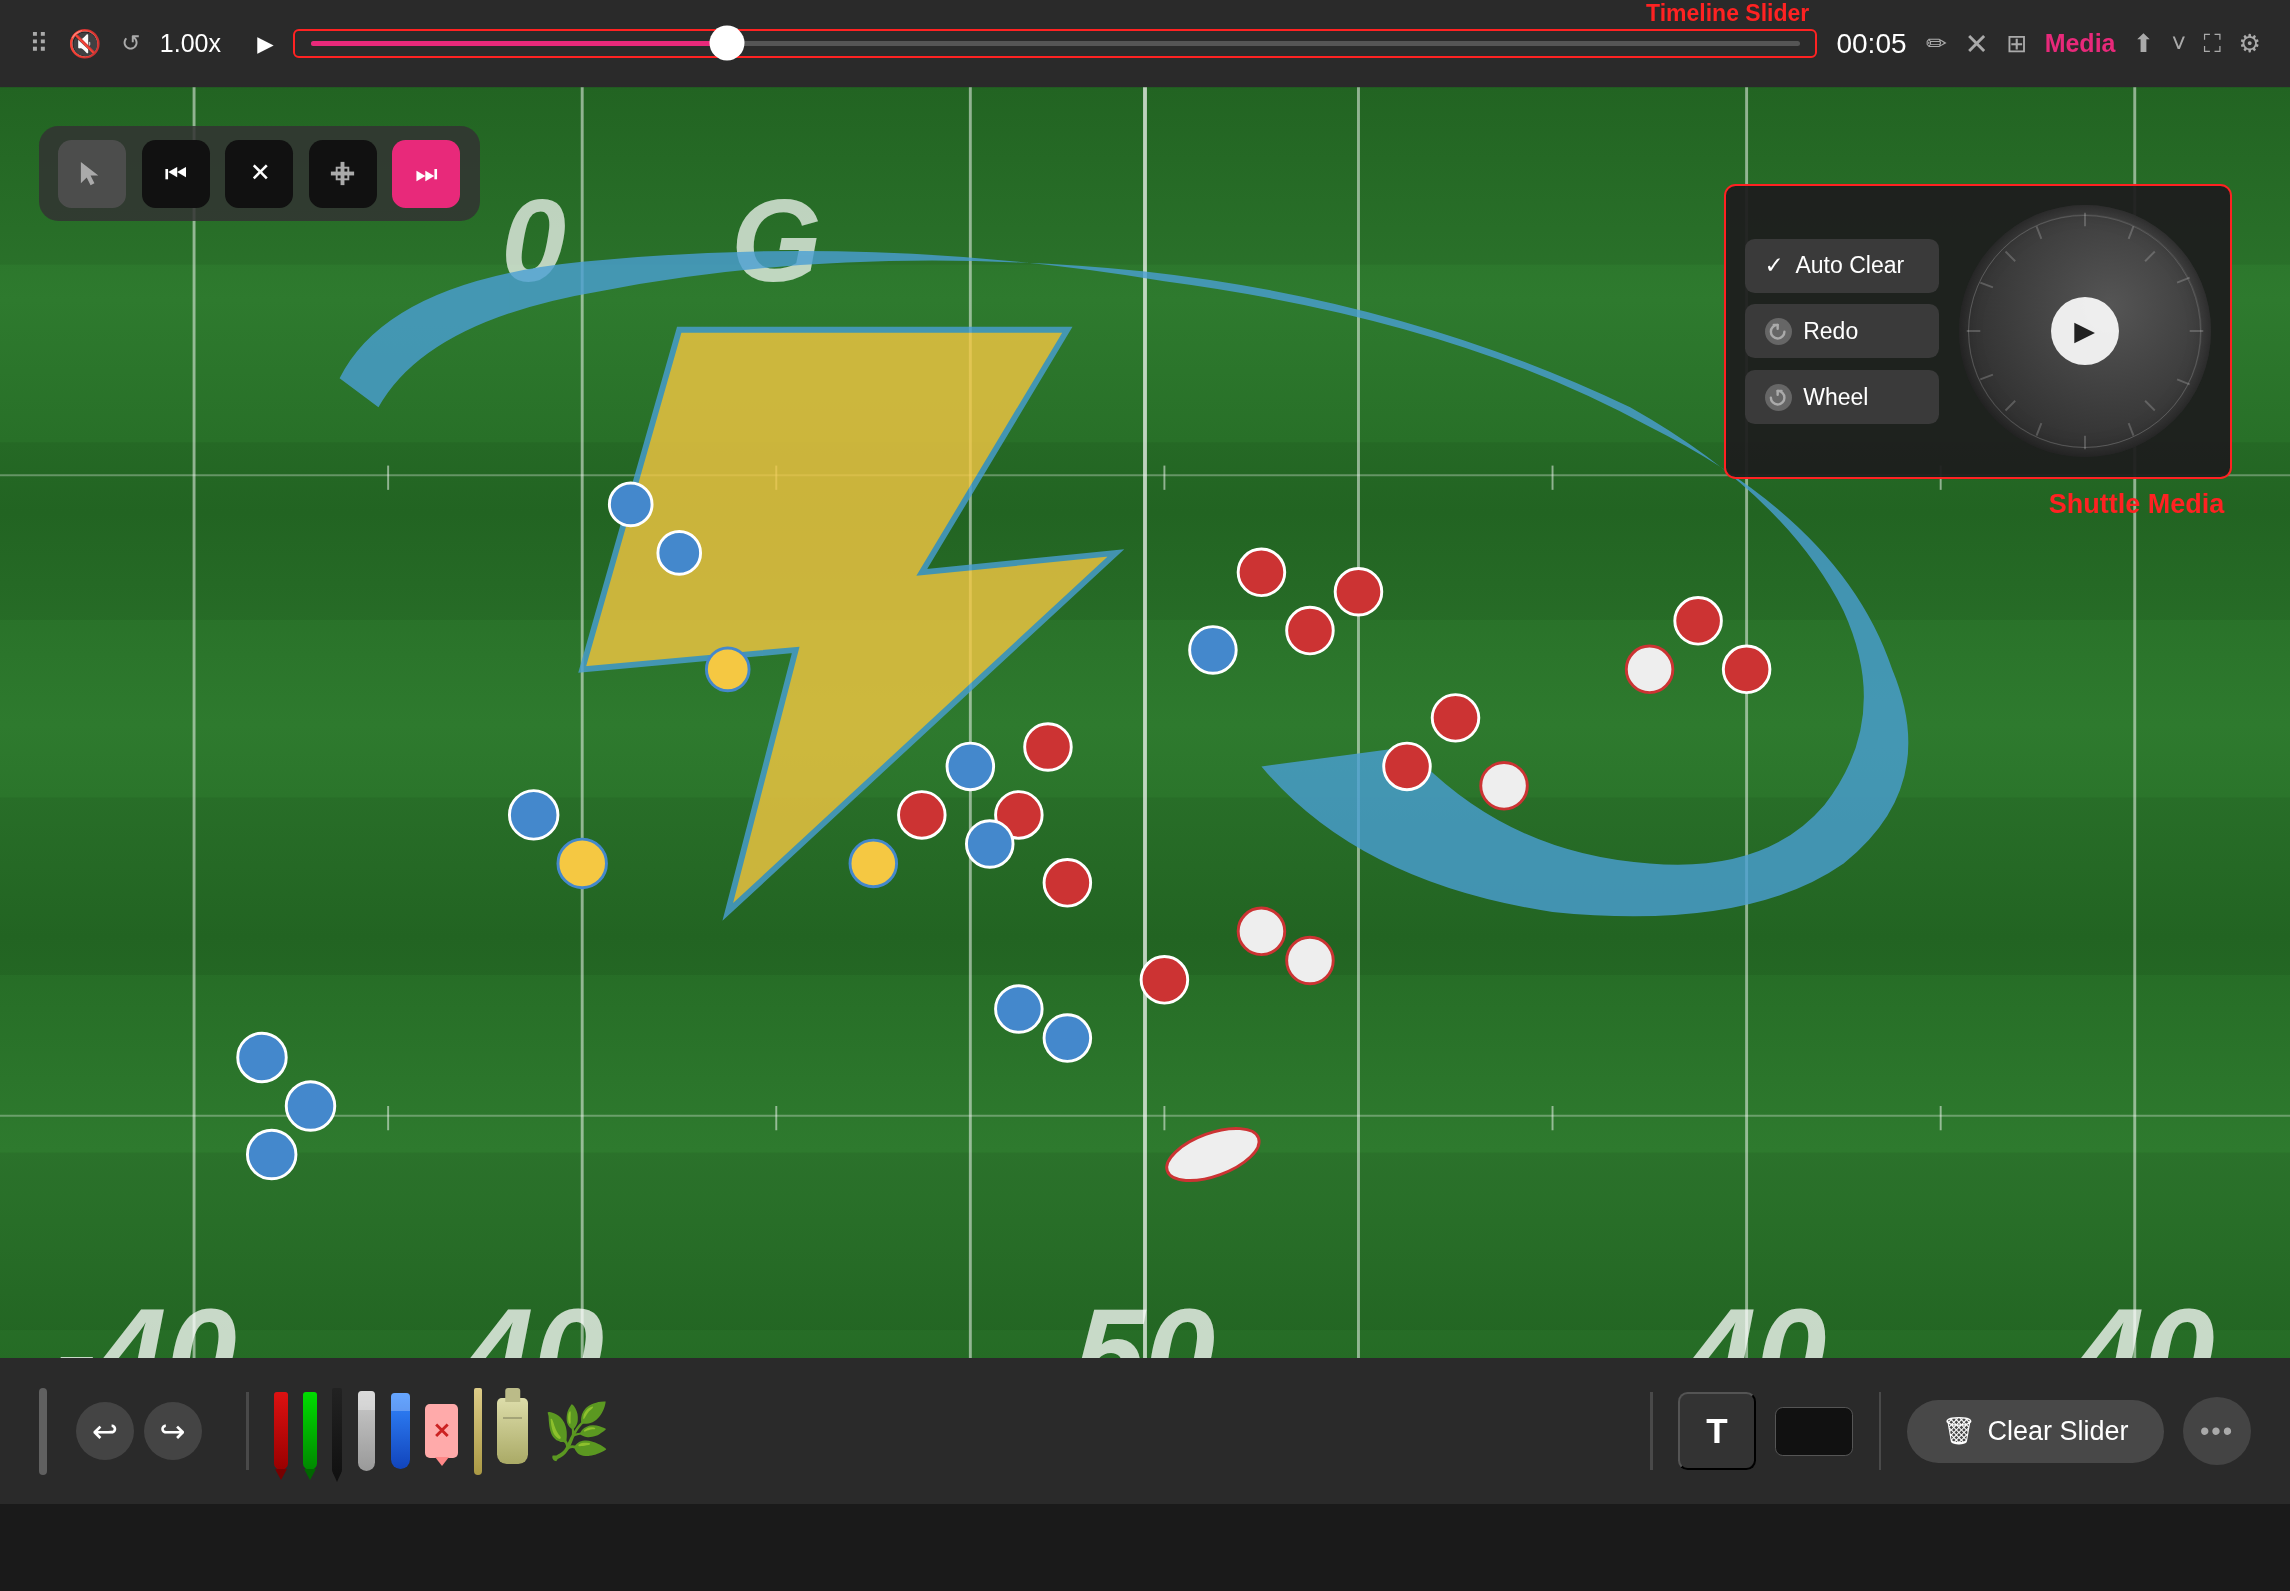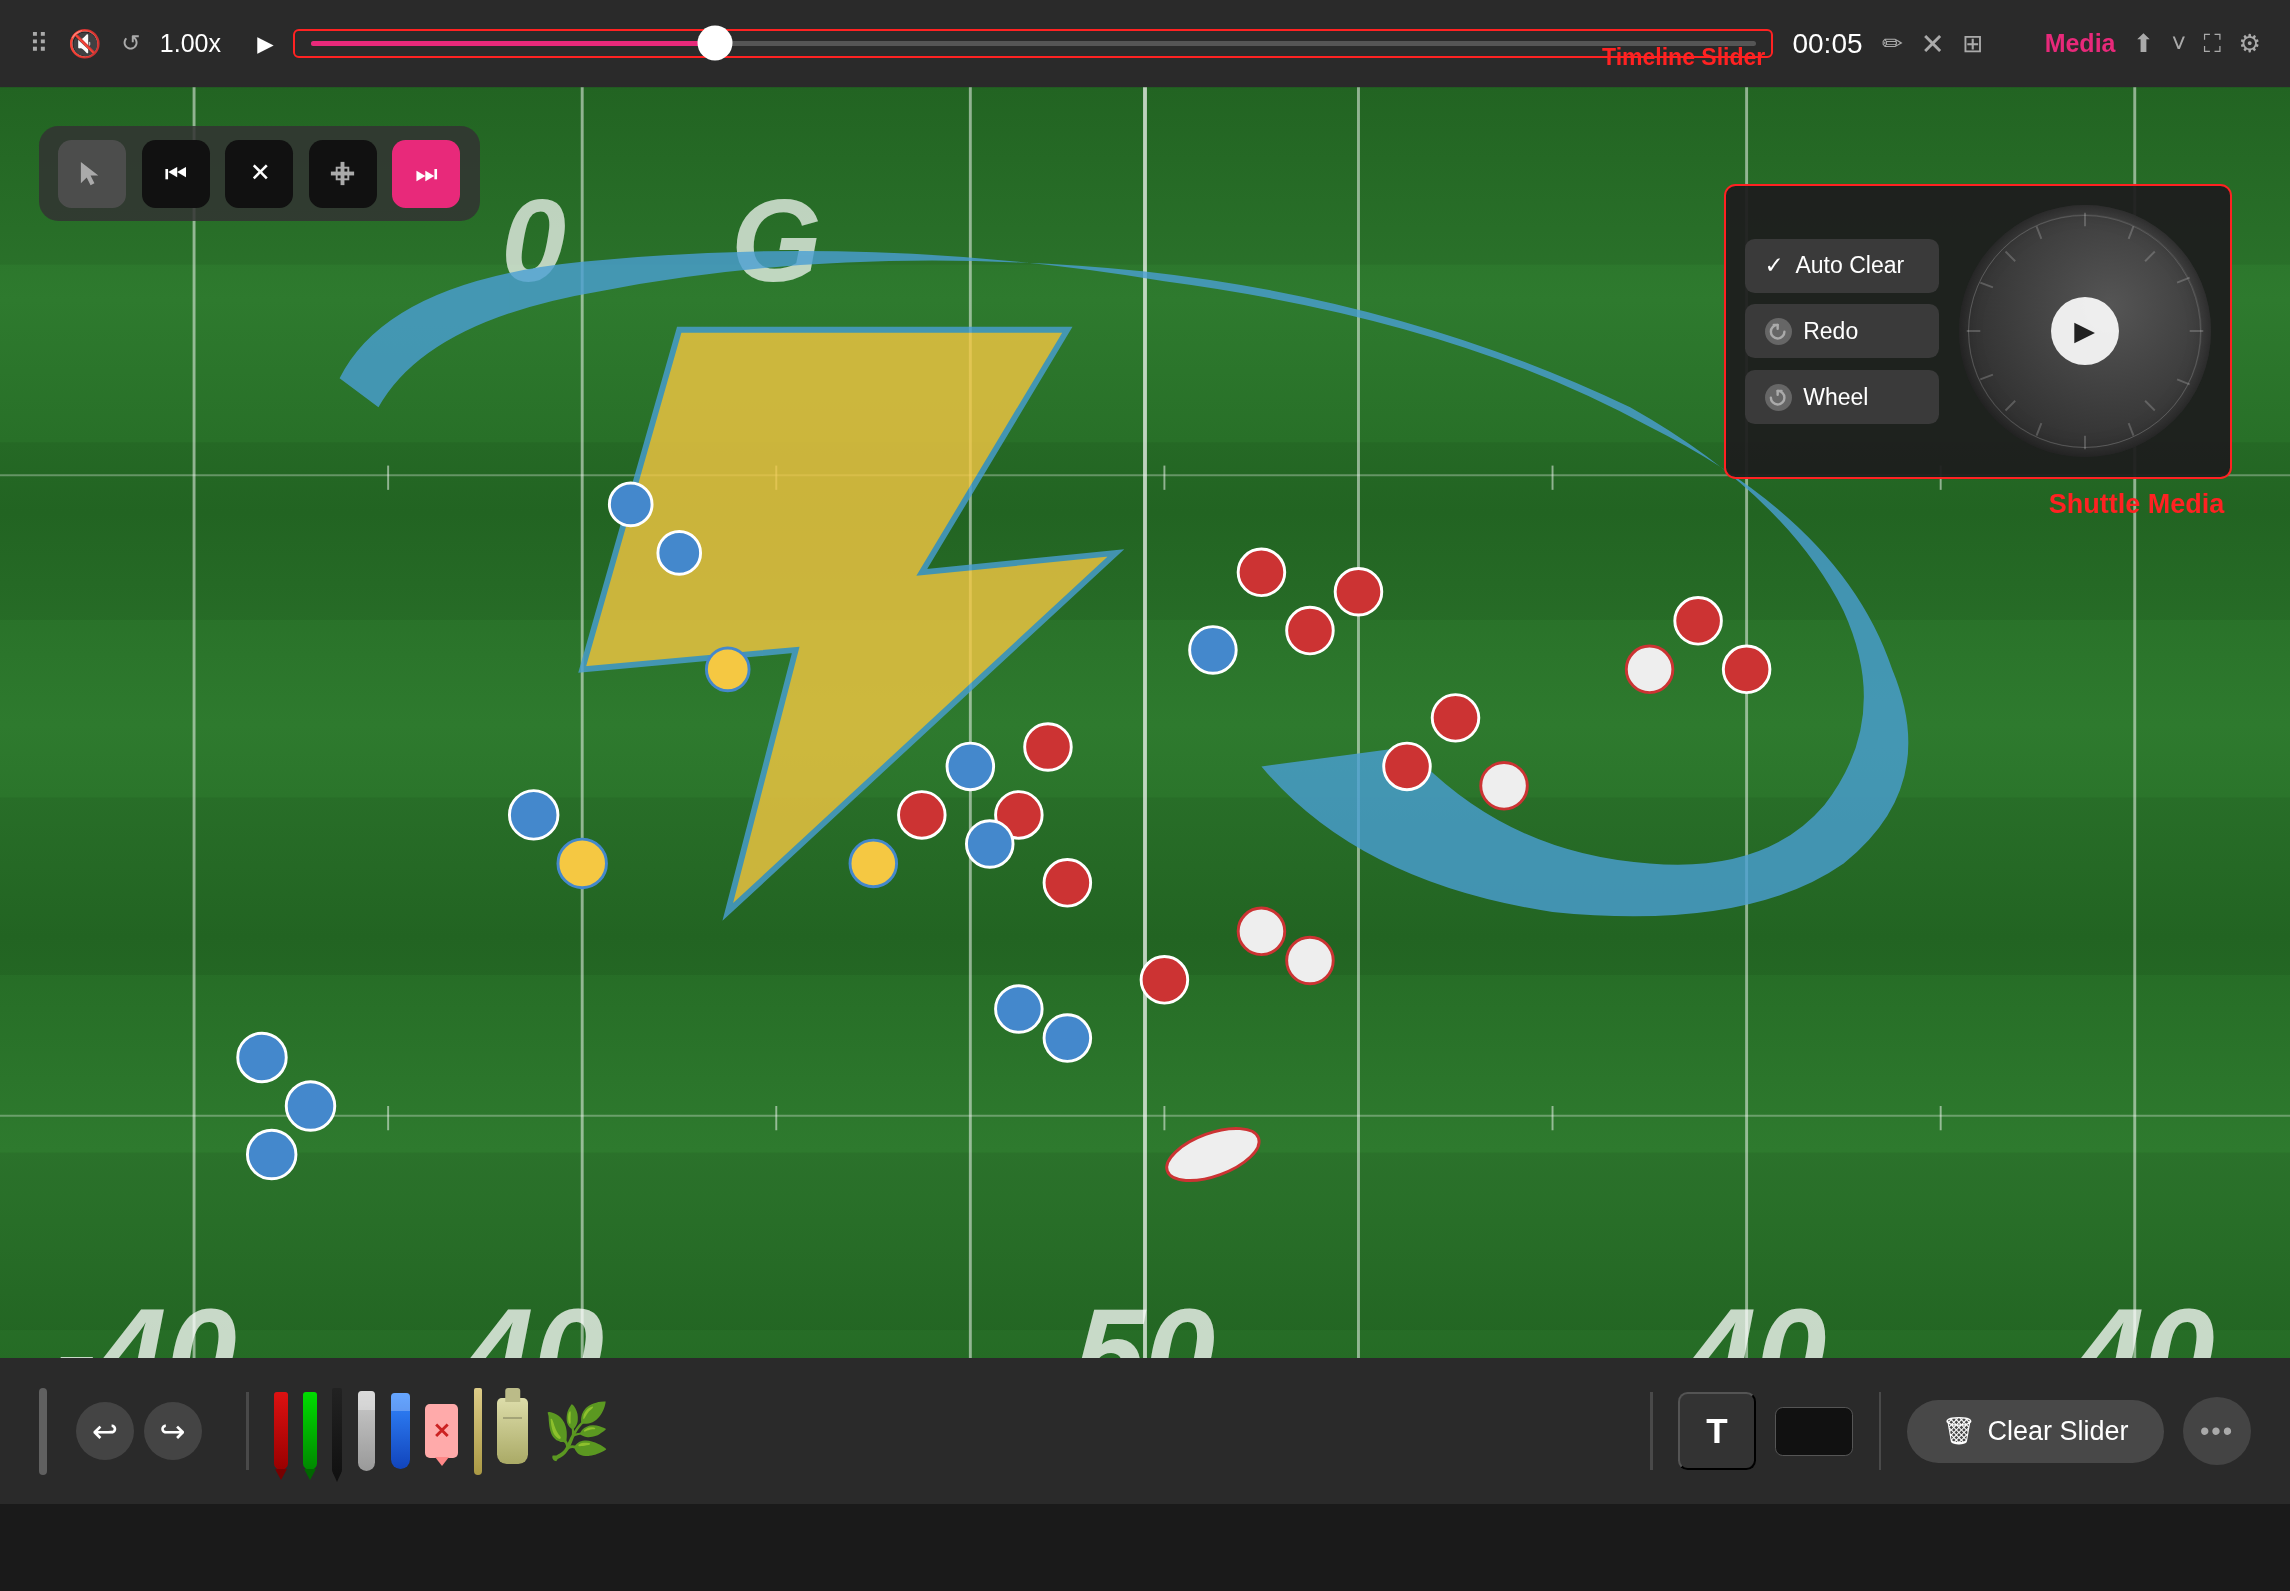--- a/index.html
+++ b/index.html
@@ -57,21 +57,20 @@
     }
 
     .timeline-label {
       position: absolute;
       top: -31px;
       right: 5.8px;
       color: #ff2222;
       font-size: 23px;
       font-weight: bold;
       white-space: nowrap;
-      margin-top: 44px;
     }
 
     .timeline-track {
       flex: 1;
       height: 5.8px;
       background: #555;
       border-radius: 2.9px;
       position: relative;
     }
 
@@ -105,21 +104,20 @@
       display: flex;
       align-items: center;
       gap: 17.5px;
     }
 
     .media-btn {
       color: #e8297a;
       font-size: 25px;
       font-weight: 600;
       cursor: pointer;
-      margin-left: 44px;
     }
 
     .icon-btn {
       color: #aaa;
       font-size: 25px;
       cursor: pointer;
       background: none;
       border: none;
     }
 

